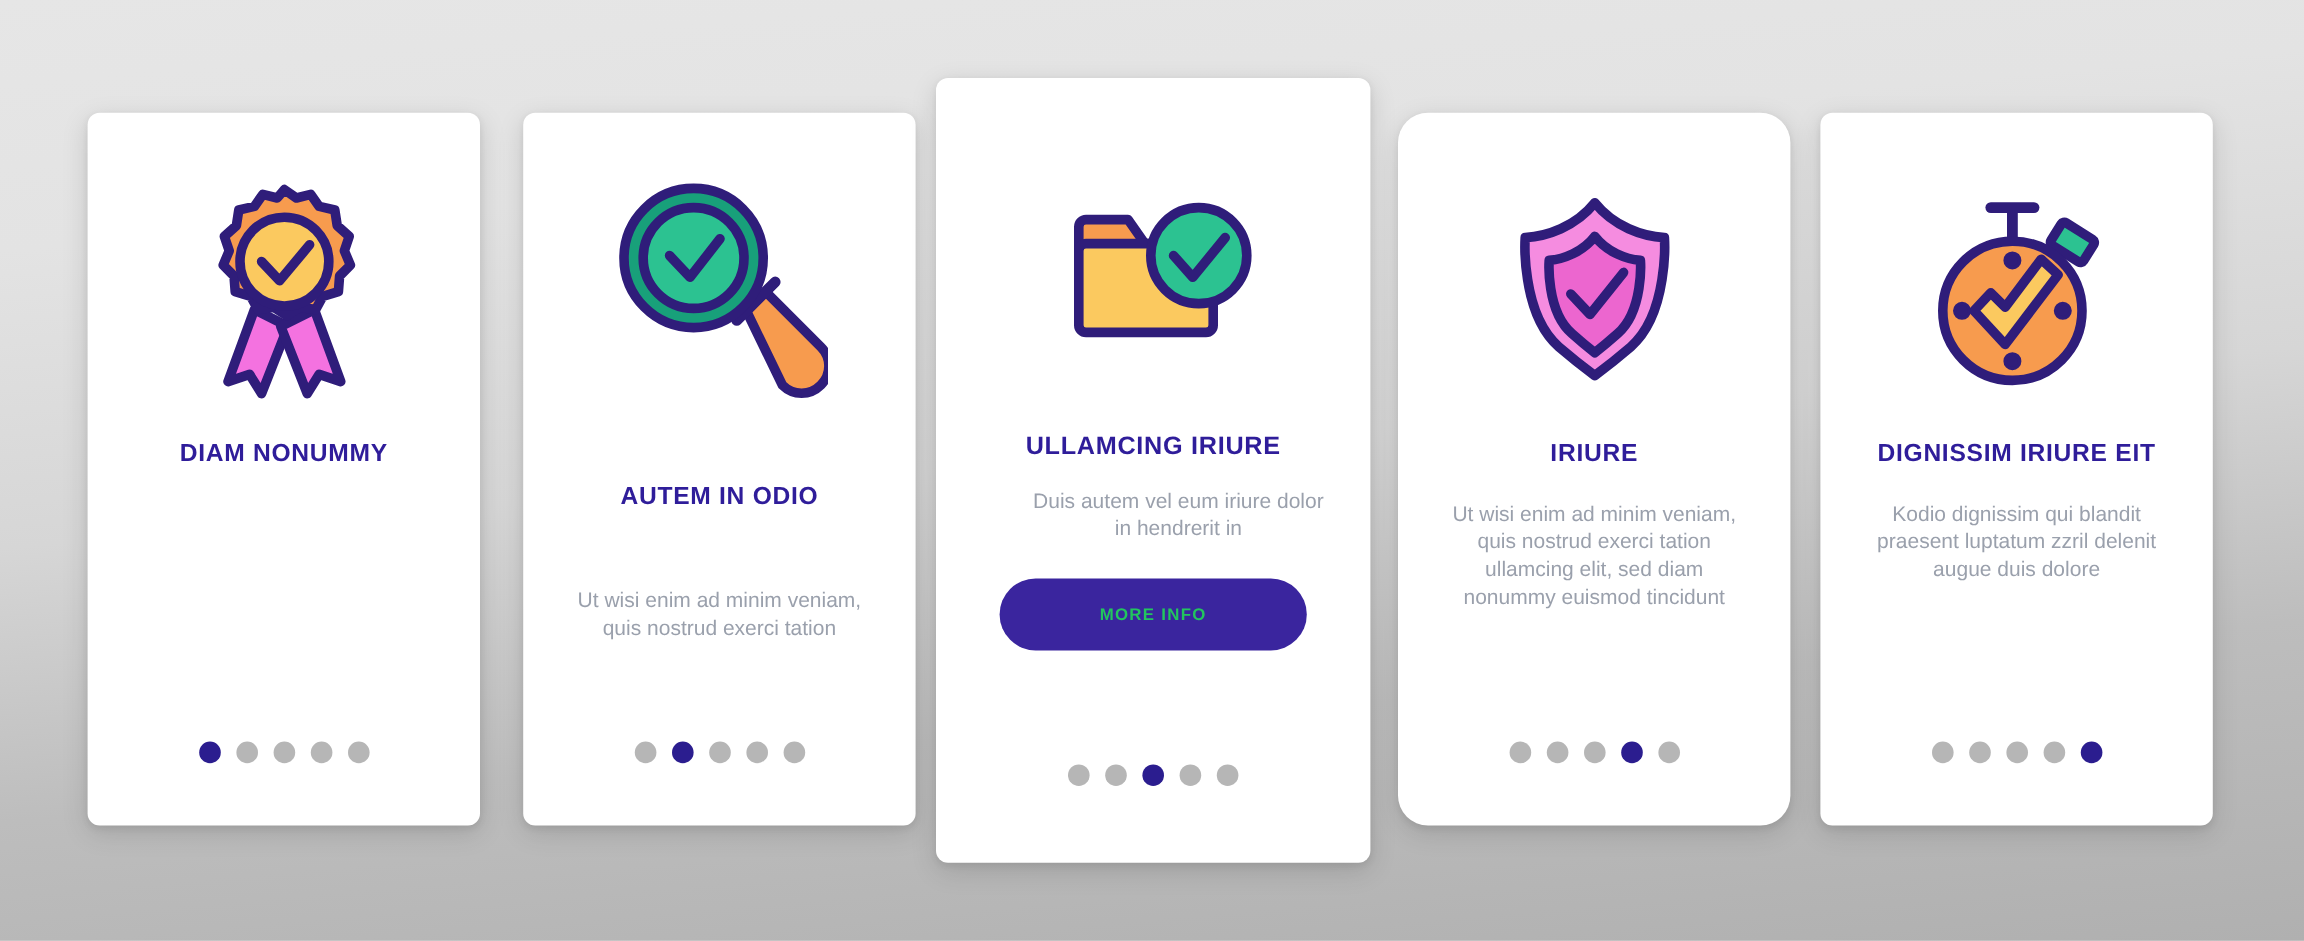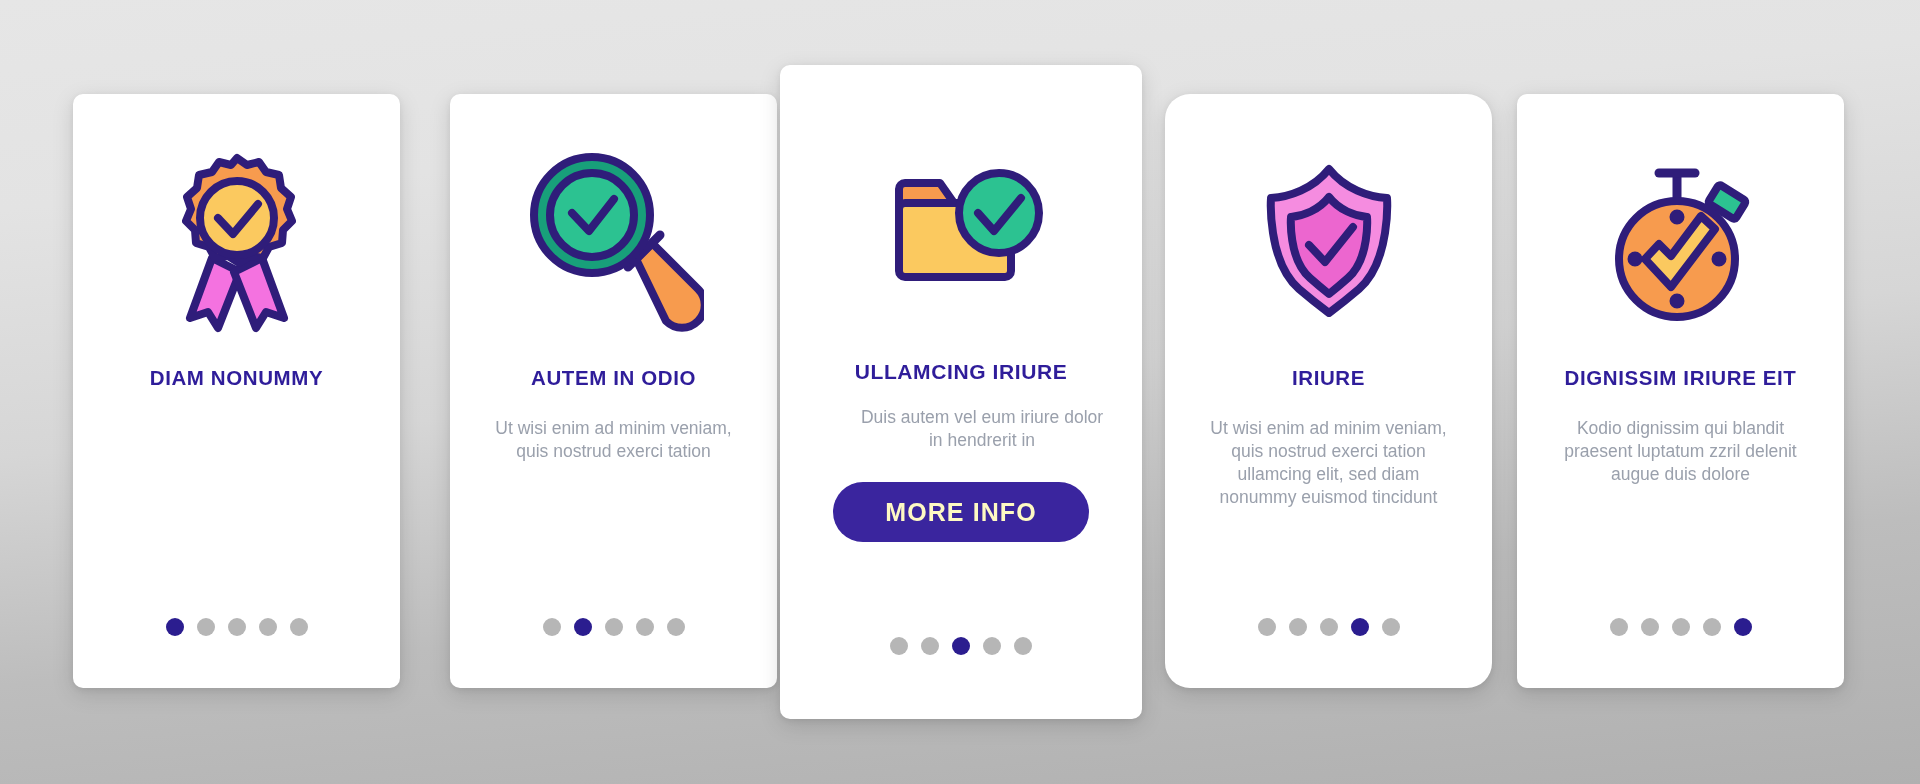--- a/index.html
+++ b/index.html
@@ -15,21 +15,21 @@
     background:#ffffff;
     border-radius:10px;
     box-shadow:0 6px 22px rgba(0,0,0,0.13), 0 2px 6px rgba(0,0,0,0.07);
     display:flex;flex-direction:column;align-items:center;
     box-sizing:border-box;
   }
   .card.side{top:94px;width:327px;height:594px;padding:22px 22px 0 22px;}
   .card.center{top:65px;width:362px;height:654px;padding:26px 26px 0 26px;}
 
   .c1{left:73px;}
-  .c2{left:450px;}
+  .c2{left:436px;gap:36px;}
   .c3{left:780px;}
   .c4{left:1165px;border-radius:25px;}
   .c5{left:1517px;}
 
   .icon-wrap{
     height:250px;width:100%;
     display:flex;align-items:center;justify-content:center;
   }
   .center .icon-wrap{height:268px;}
 
@@ -50,27 +50,27 @@
     line-height:23px;
     text-align:center;
     margin:26px 0 0 0;
     max-width:258px;
   }
   .center .card-body{margin-top:22px;max-width:250px;margin-left:42px;}
 
   .more-btn{
     margin-top:30px;
     background:#3a259e;
-    color:#fef9c3;
+    color:#22c55e;
     border:none;
     border-radius:34px;
     width:256px;height:60px;
     font-family:"Liberation Sans", sans-serif;
     font-weight:bold;
-    font-size:25px;
+    font-size:14px;
     letter-spacing:1.1px;
     cursor:pointer;
   }
 
   .dots{
     position:absolute;
     left:0;right:0;
     display:flex;justify-content:center;gap:13px;
   }
   .side .dots{bottom:52px;}

